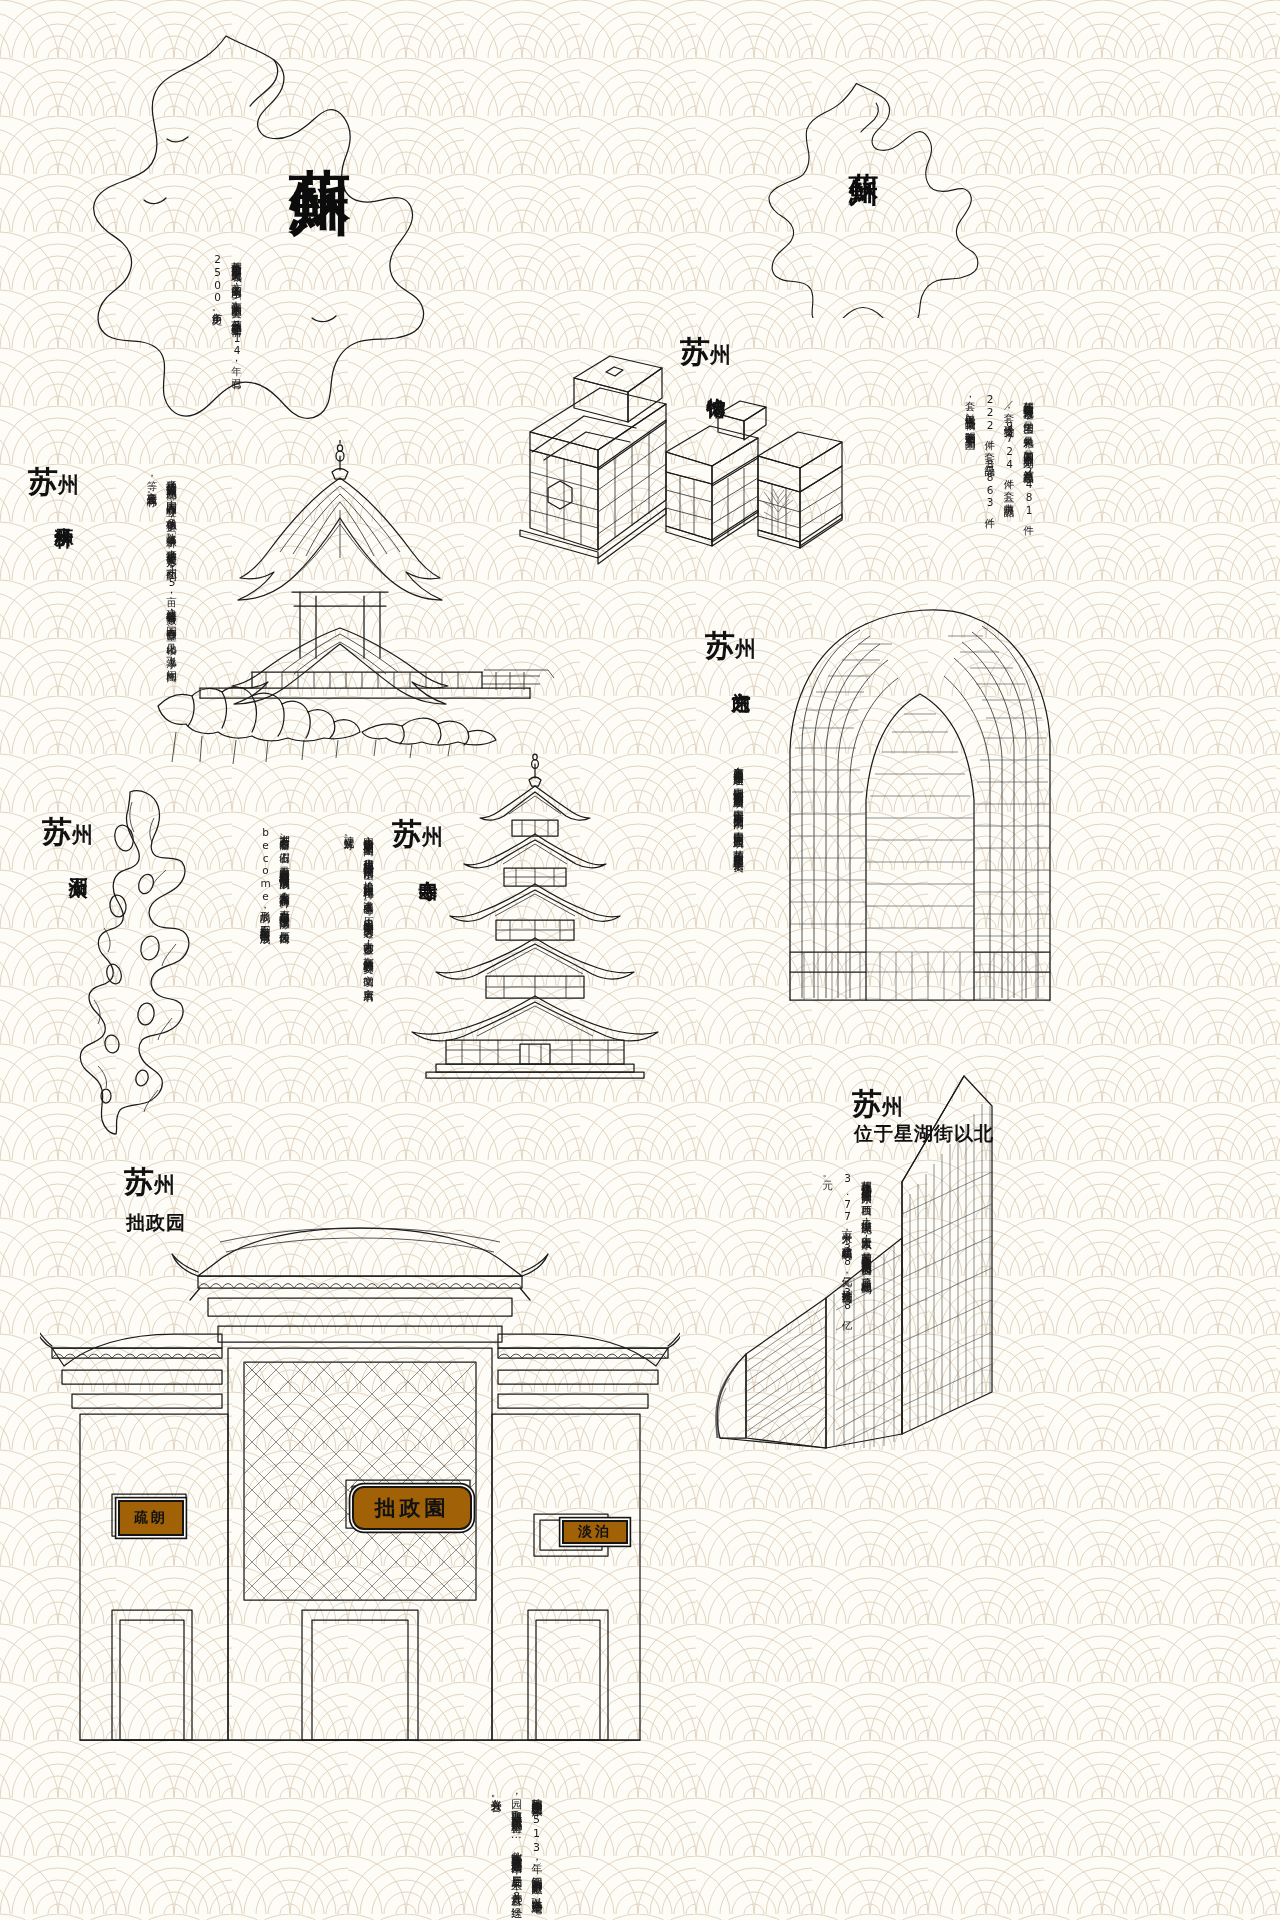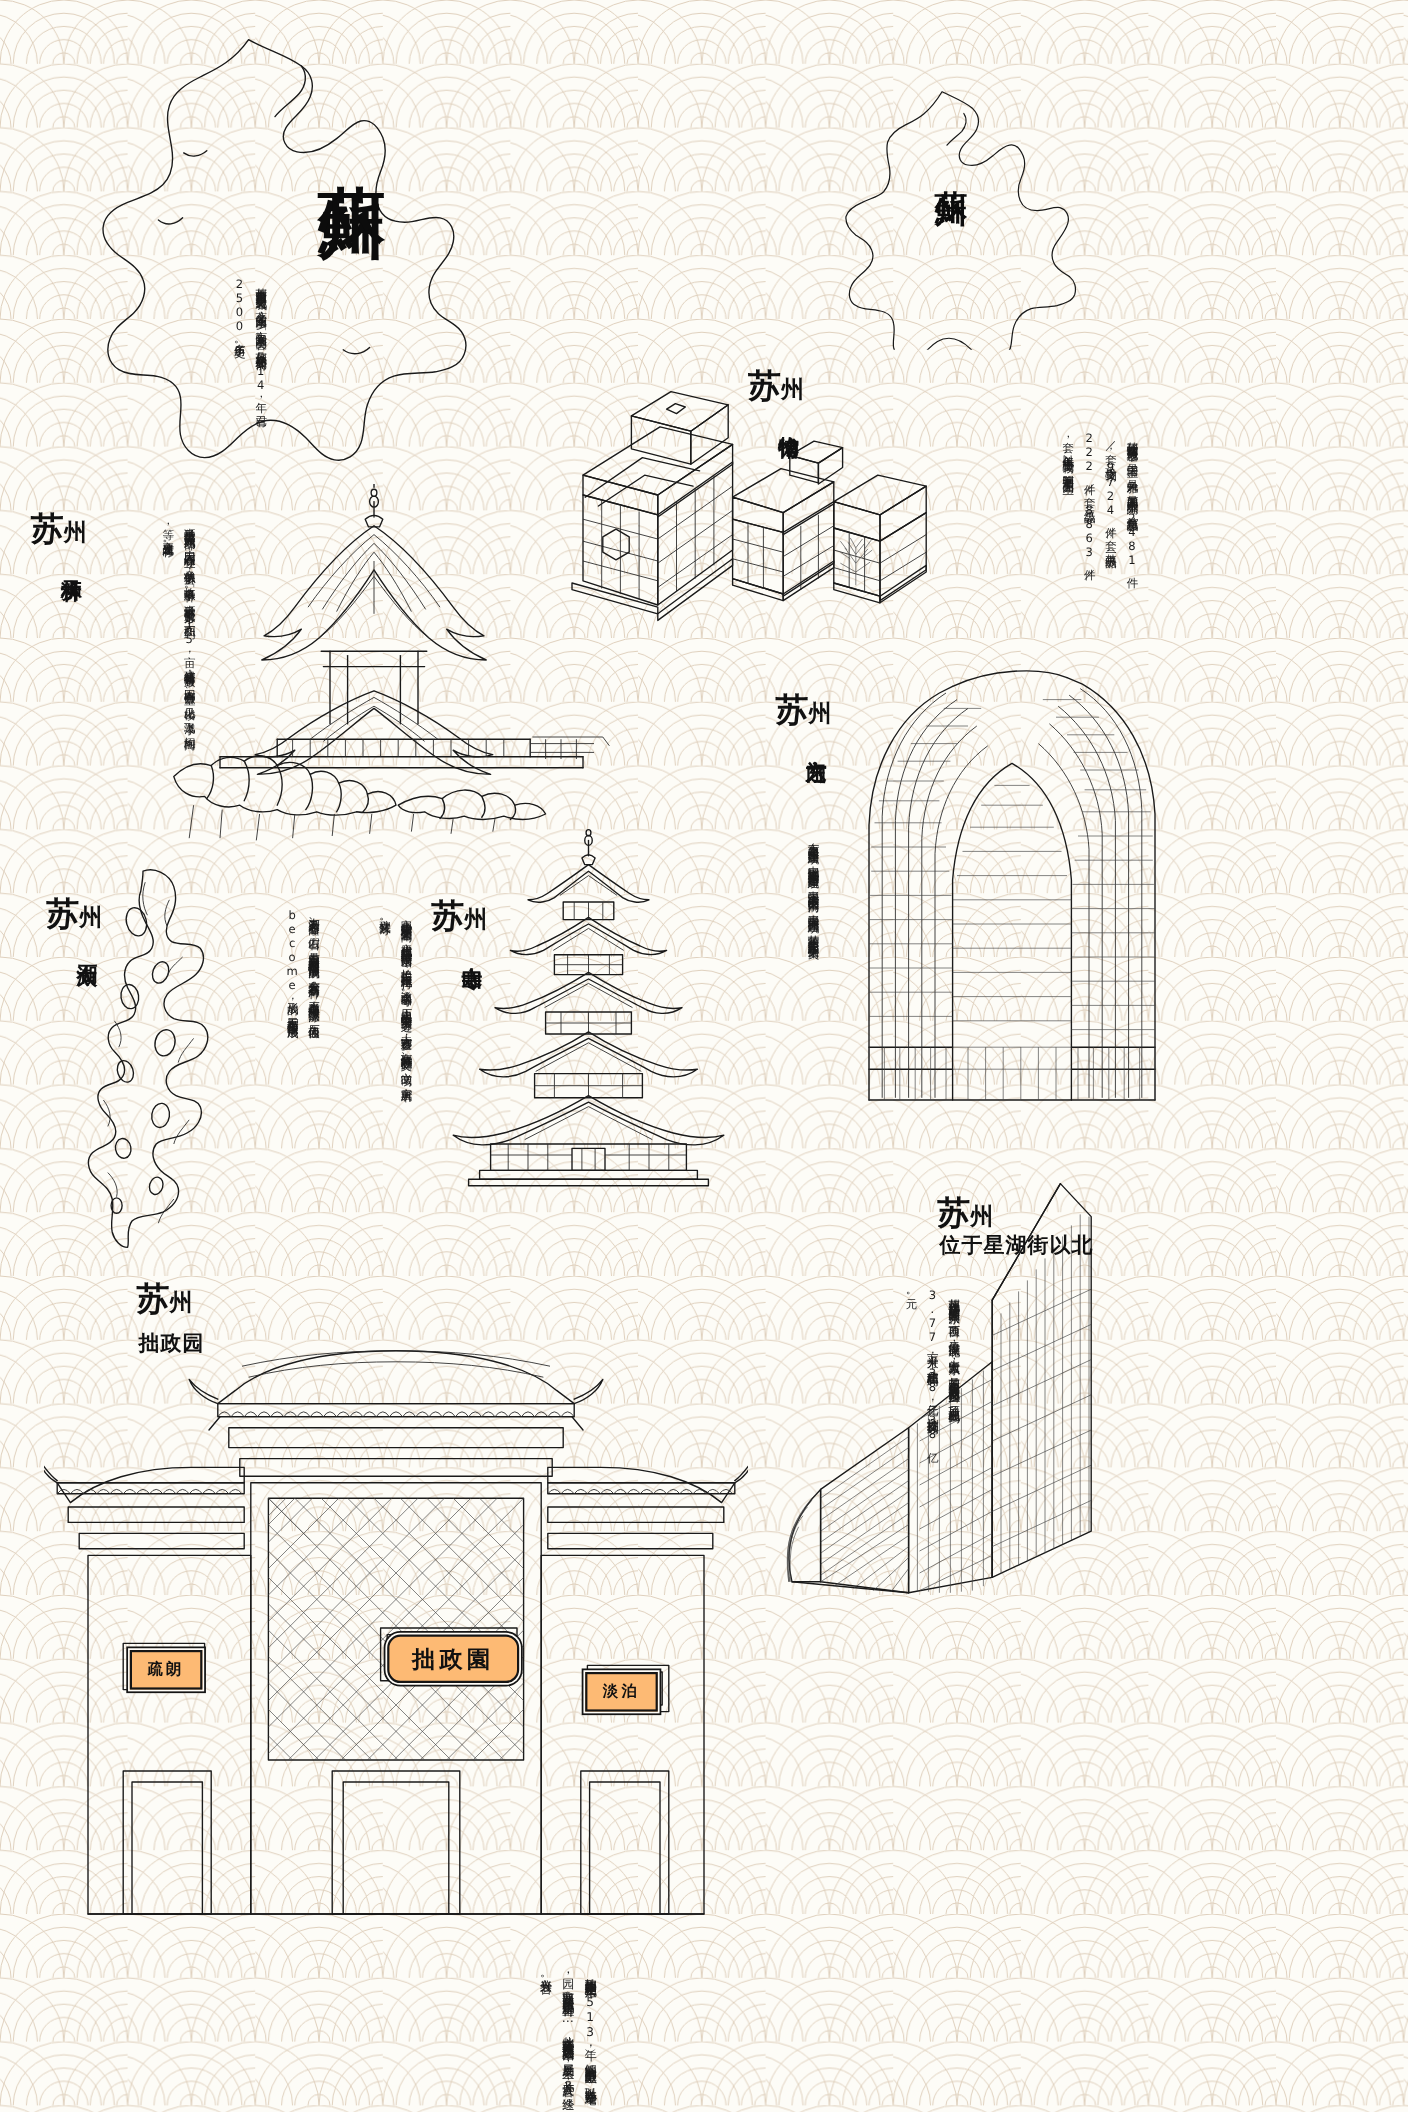--- a/index.html
+++ b/index.html
@@ -97,21 +97,21 @@
   
   .art { position: absolute; z-index: 4; }
   .art svg { display: block; }
   .ln { fill: none; stroke: #1a1a1a; stroke-width: 1.25; stroke-linejoin: round; stroke-linecap: round; }
   .ln-t { fill: none; stroke: #2a2a2a; stroke-width: 0.8; }
   .ln-h { fill: none; stroke: #444; stroke-width: 0.6; }
   .plaque {
     position: absolute;
     z-index: 7;
     border: 2px solid #151515;
-    background: #fdba74;
+    background: #a16207;
     box-shadow: 0 0 0 1.6px #fffdf8, 0 0 0 3.2px #151515;
     display: flex; align-items: center; justify-content: center;
     font-family: "DejaVu Serif", "Liberation Serif", serif;
     font-weight: 700;
     color: #111;
   }
 </style>
 </head>
 <body>
 
@@ -742,17 +742,17 @@
       </g>
 
       <g class="ln">
         <path d="M40,560 L600,560"></path>
       </g>
     </svg>
   </div>
 
   <div class="plaque" style="left:352px; top:1486px; width:120px; height:44px; font-size:21px; letter-spacing:4px;border-radius:12px;">拙政園</div>
   <div class="plaque" style="left:118px; top:1500px; width:66px; height:36px; font-size:14px; letter-spacing:3px;">疏朗</div>
-  <div class="plaque" style="left:532px; top:1520px; width:66px; height:36px; font-size:14px; letter-spacing:3px;">淡泊</div>
+  <div class="plaque" style="left:562px; top:1520px; width:66px; height:24px; font-size:14px; letter-spacing:3px;">淡泊</div>
 
   <div class="vtext" style="left:168px; top:1790px; height:110px; width:378px; font-size:11px;">拙政园始建于明正德八年（1513年），解官回乡的御史王献臣，以大弘寺基建造宅园，取西晋潘岳《闲居赋》「筑室种树……此亦拙者之为政也」之意题名拙政园。后屡易其主，并几度入官，迭经兴衰分合。</div>
 
 </div>
 
 </body></html>

